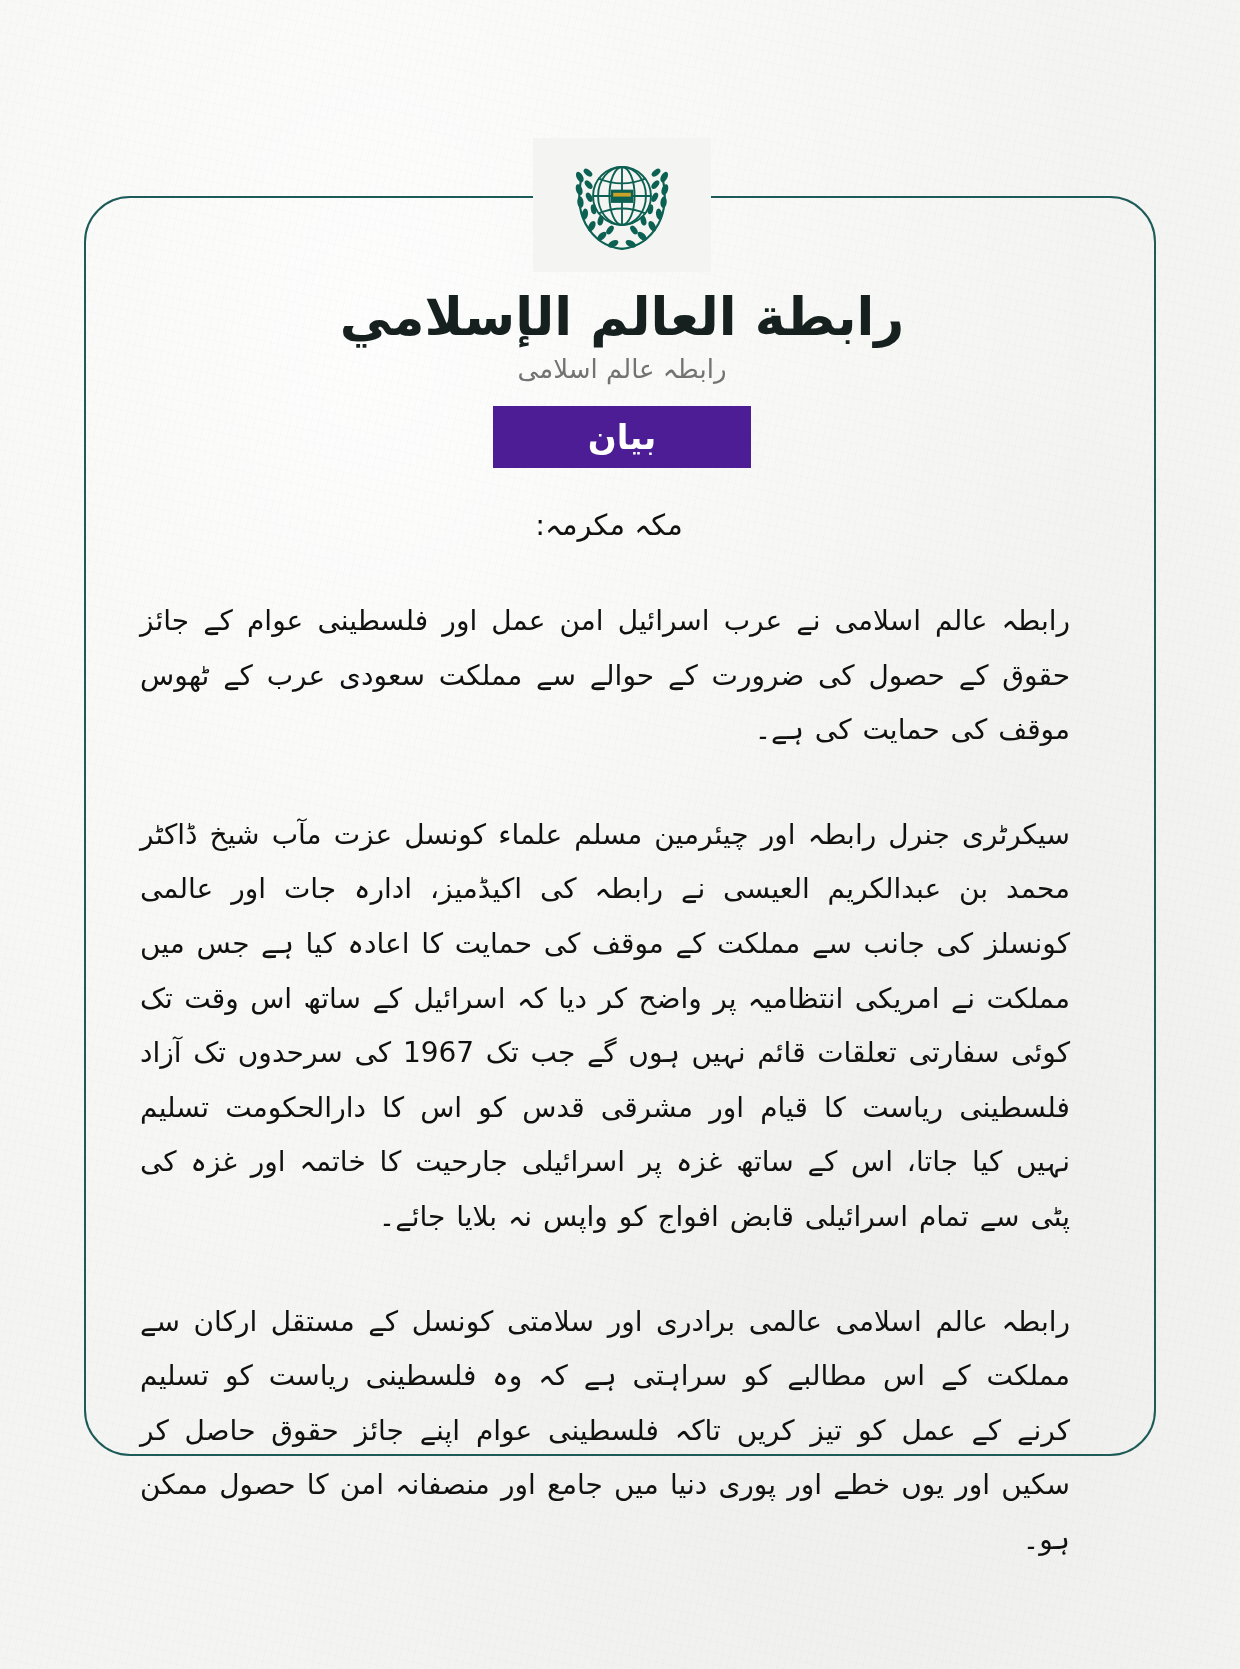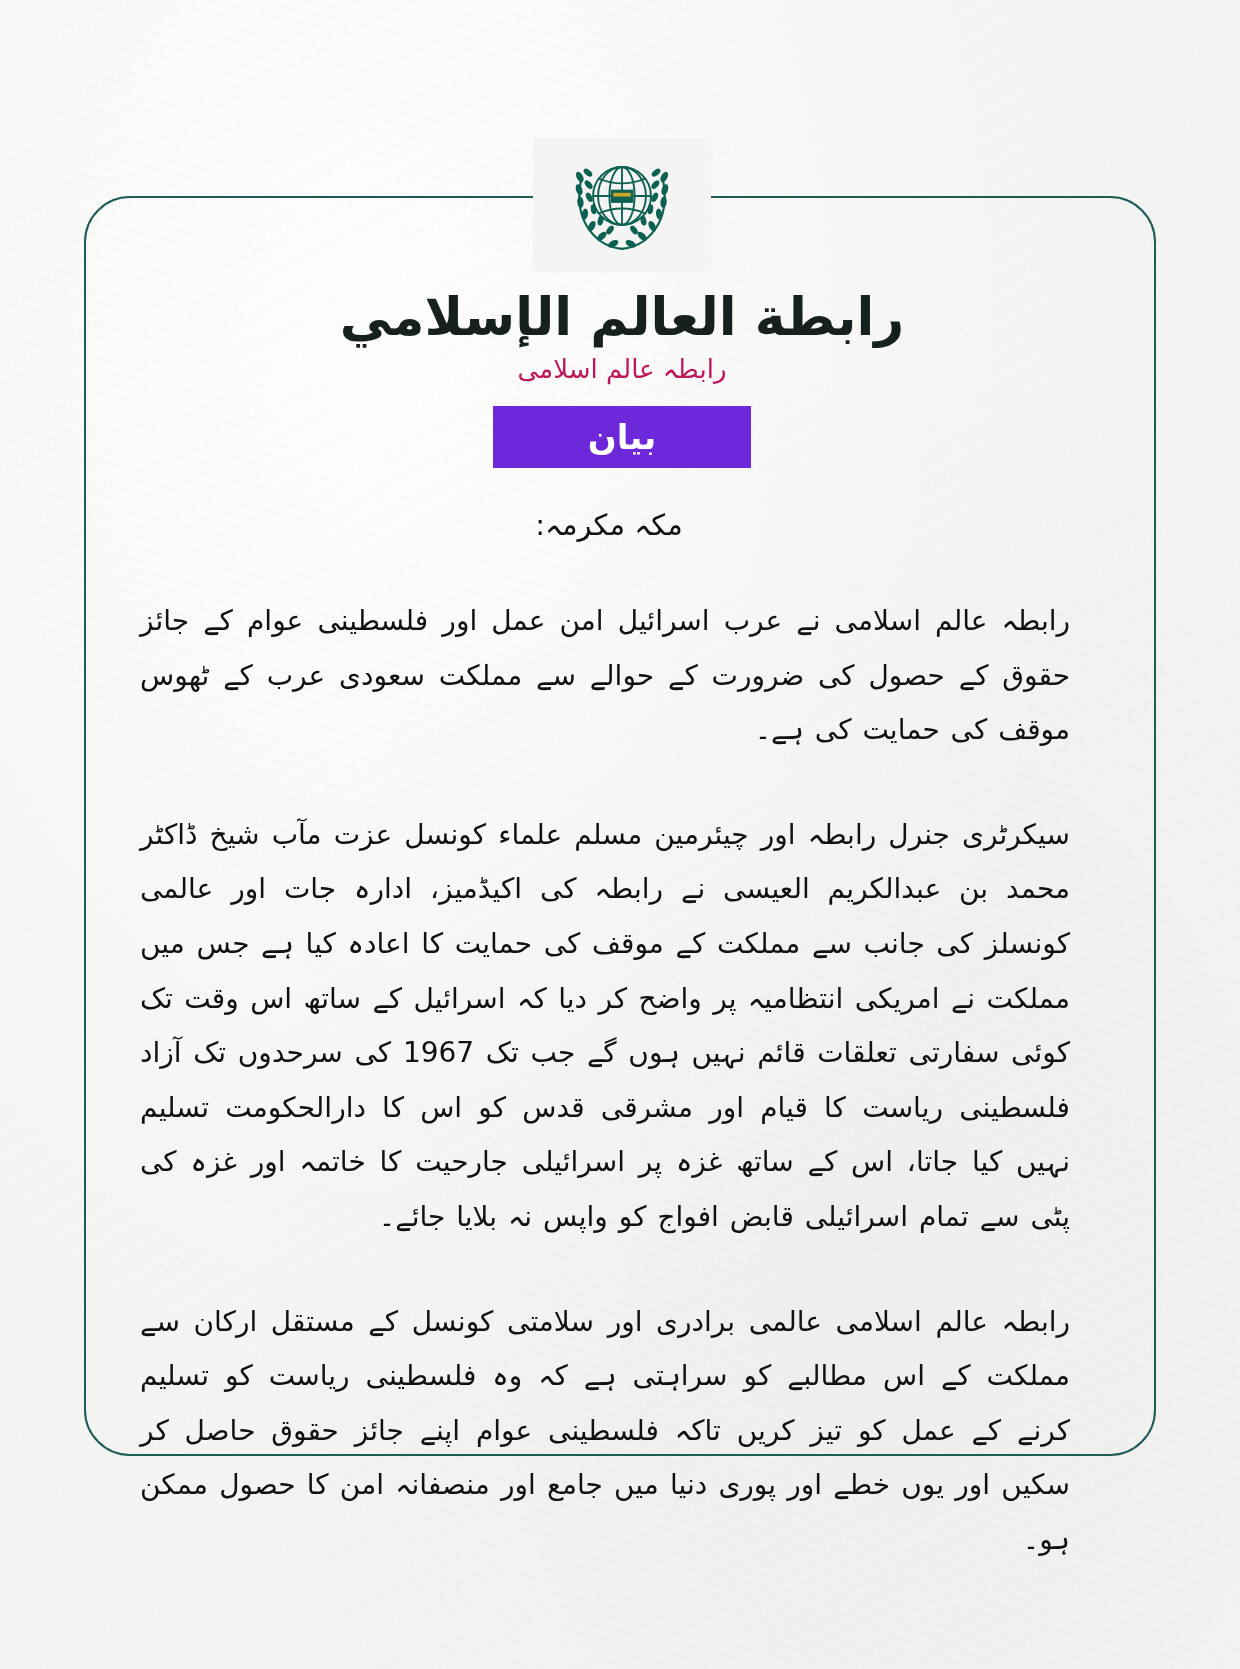--- a/index.html
+++ b/index.html
@@ -88,32 +88,32 @@
     letter-spacing: -1px;
     direction: rtl;
     line-height: 1.15;
     text-align: center;
     margin-top: 16px;
   }
 
   .org-title-sub {
     font-family: "DejaVu Sans", sans-serif;
     font-size: 26px;
-    color: #be185d;
+    color: #737373;
     direction: rtl;
     text-align: center;
     letter-spacing: 5px;
     margin-top: 6px;
   }
 
   .banner {
     margin-top: 22px;
     width: 258px;
     height: 62px;
-    background: #6d28d9;
+    background: #4c1d95;
     display: flex;
     align-items: center;
     justify-content: center;
   }
   .banner-text {
     color: #ffffff;
     font-family: "DejaVu Sans", sans-serif;
     font-size: 34px;
     font-weight: bold;
     direction: rtl;

